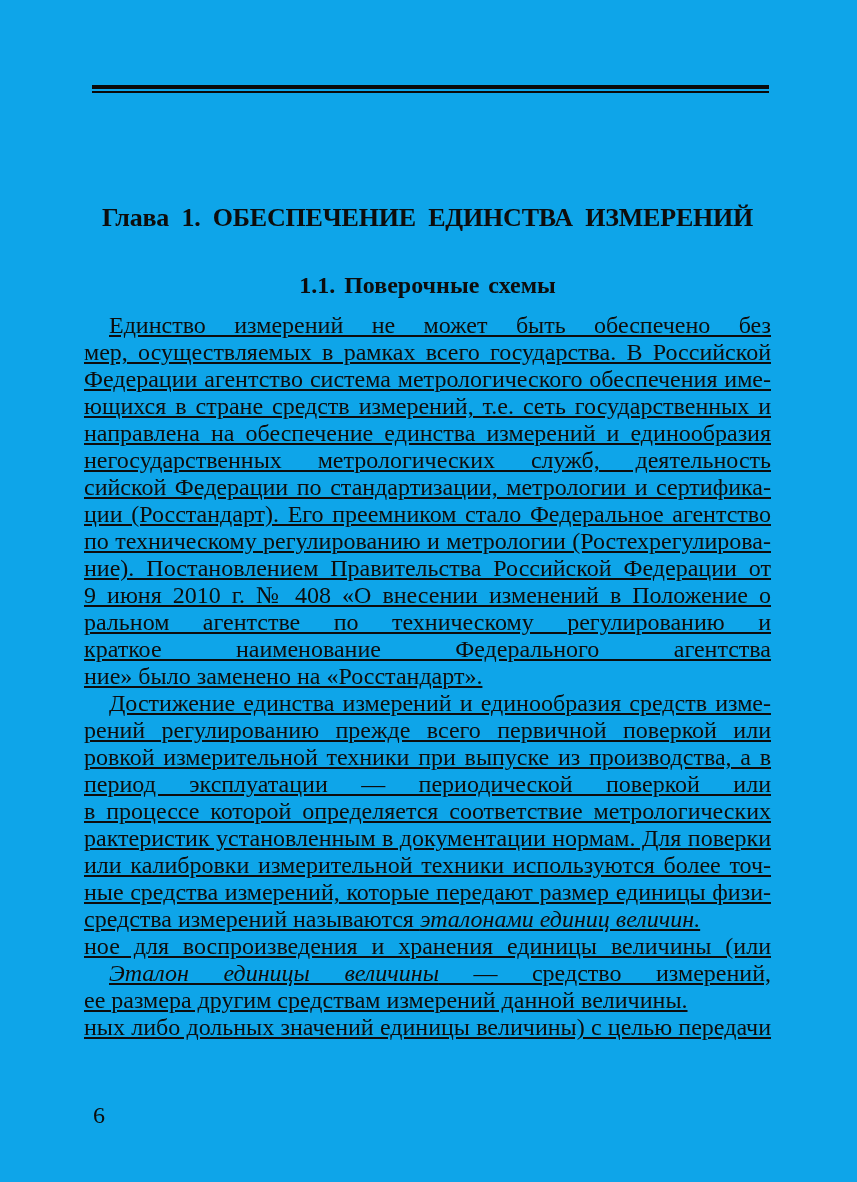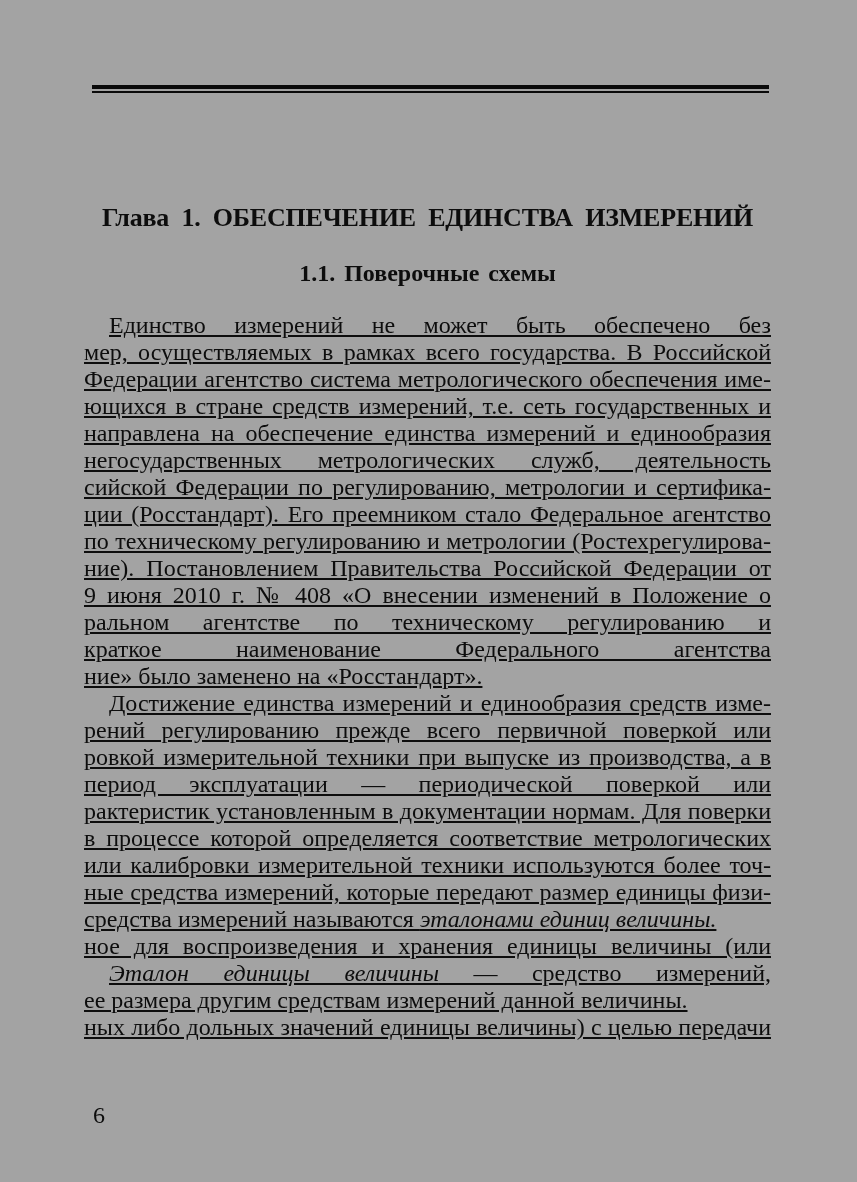--- a/index.html
+++ b/index.html
@@ -1,20 +1,20 @@
 <!DOCTYPE html>
 <html lang="ru"><head>
 <meta charset="utf-8">
 <style>
   html, body { margin: 0; padding: 0; background: #ffffff; }
   .page {
     position: relative;
     width: 857px;
     height: 1182px;
-    background: #a3a3a3;
+    background: #0ea5e9;
     font-family: "Liberation Serif", "DejaVu Serif", serif;
     color: #0d0d0d;
     overflow: hidden;
   }
   .top-rule {
     position: absolute;
     left: 92px;
     top: 85px;
     width: 677px;
     height: 2px;               
@@ -29,21 +29,21 @@
     text-align: center;
     font-size: 26px;
     font-weight: bold;
     word-spacing: 6px;
     letter-spacing: -0.2px;
     white-space: nowrap;
   }
   .section-heading {
     position: absolute;
     left: 84px;
-    top: 260px;
+    top: 272px;
     width: 687px;
     text-align: center;
     font-size: 24px;
     font-weight: bold;
     word-spacing: 3px;
   }
   .body-text {
     position: absolute;
     left: 84px;
     top: 312px;
@@ -81,39 +81,39 @@
   <div class="section-heading">1.1. Поверочные схемы</div>
 
   <div class="body-text">
       <div class="para">
         <div class="line first"><span>Единство измерений не может быть обеспечено без специальных</span></div>
         <div class="line"><span>мер, осуществляемых в рамках всего государства. В Российской</span></div>
         <div class="line"><span>Федерации агентство система метрологического обеспечения име-</span></div>
         <div class="line"><span>ющихся в стране средств измерений, т.е. сеть государственных и</span></div>
         <div class="line"><span>направлена на обеспечение единства измерений и единообразия</span></div>
         <div class="line"><span>негосударственных метрологических служб, деятельность которых</span></div>
-        <div class="line"><span>сийской Федерации по регулированию, метрологии и сертифика-</span></div>
+        <div class="line"><span>сийской Федерации по стандартизации, метрологии и сертифика-</span></div>
         <div class="line"><span>ции (Росстандарт). Его преемником стало Федеральное агентство</span></div>
         <div class="line"><span>по техническому регулированию и метрологии (Ростехрегулирова-</span></div>
         <div class="line"><span>ние). Постановлением Правительства Российской Федерации от</span></div>
         <div class="line"><span>9 июня 2010 г. № 408 «О внесении изменений в Положение о Феде-</span></div>
         <div class="line"><span>ральном агентстве по техническому регулированию и метрологии»</span></div>
         <div class="line"><span>краткое наименование Федерального агентства «Ростехрегулирова-</span></div>
         <div class="line last"><span>ние» было заменено на «Росстандарт».</span></div>
       </div>
       <div class="para">
         <div class="line first"><span>Достижение единства измерений и единообразия средств изме-</span></div>
         <div class="line"><span>рений регулированию прежде всего первичной поверкой или калиб-</span></div>
         <div class="line"><span>ровкой измерительной техники при выпуске из производства, а в</span></div>
         <div class="line"><span>период эксплуатации — периодической поверкой или калибровкой,</span></div>
+        <div class="line"><span>в процессе которой определяется соответствие метрологических ха-</span></div>
         <div class="line"><span>рактеристик установленным в документации нормам. Для поверки</span></div>
-        <div class="line"><span>в процессе которой определяется соответствие метрологических ха-</span></div>
         <div class="line"><span>или калибровки измерительной техники используются более точ-</span></div>
         <div class="line"><span>ные средства измерений, которые передают размер единицы физи-</span></div>
-        <div class="line last"><span>средства измерений называются </span><span class="it">эталонами единиц величины.</span></div>
+        <div class="line last"><span>средства измерений называются </span><span class="it">эталонами единиц величин.</span></div>
       </div>
       <div class="para">
         <div class="line"><span>ное для воспроизведения и хранения единицы величины (или крат-</span></div>
         <div class="line first"><span class="it">Эталон единицы величины</span><span> — средство измерений, предназначен-</span></div>
         <div class="line last"><span>ее размера другим средствам измерений данной величины.</span></div>
         <div class="line"><span>ных либо дольных значений единицы величины) с целью передачи</span></div>
       </div>
     </div>
 
   <div class="page-number">6</div>

